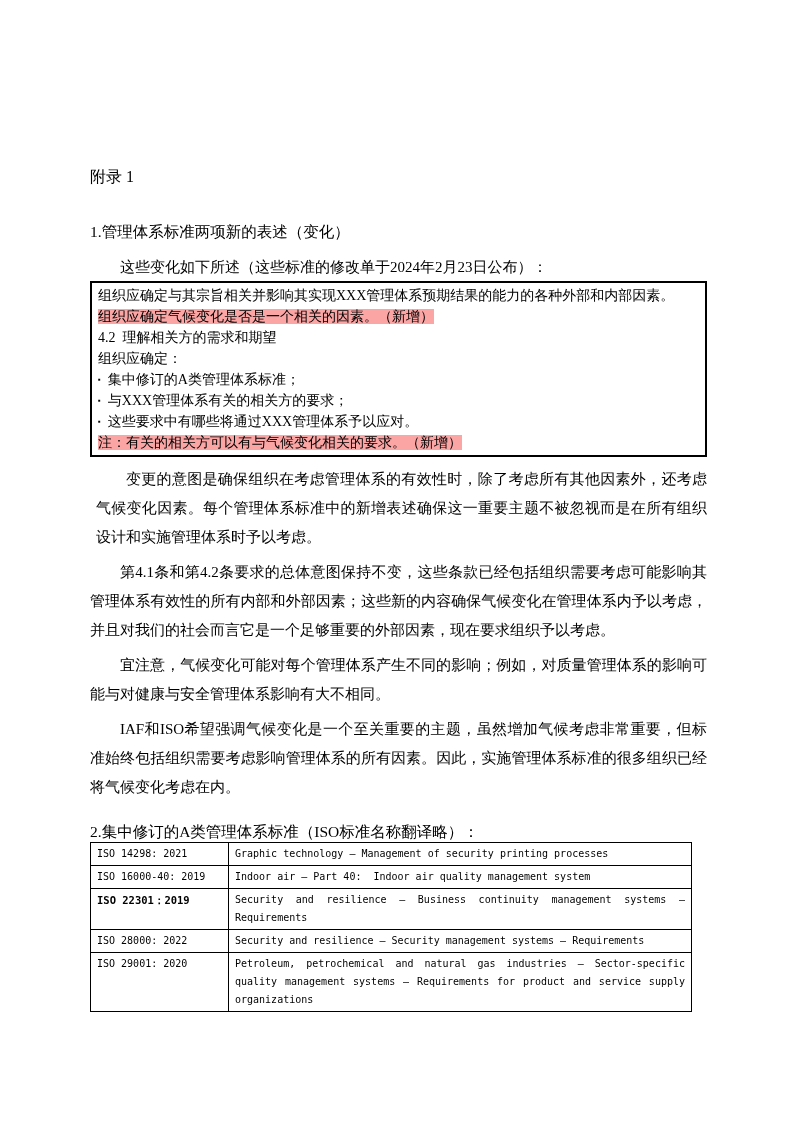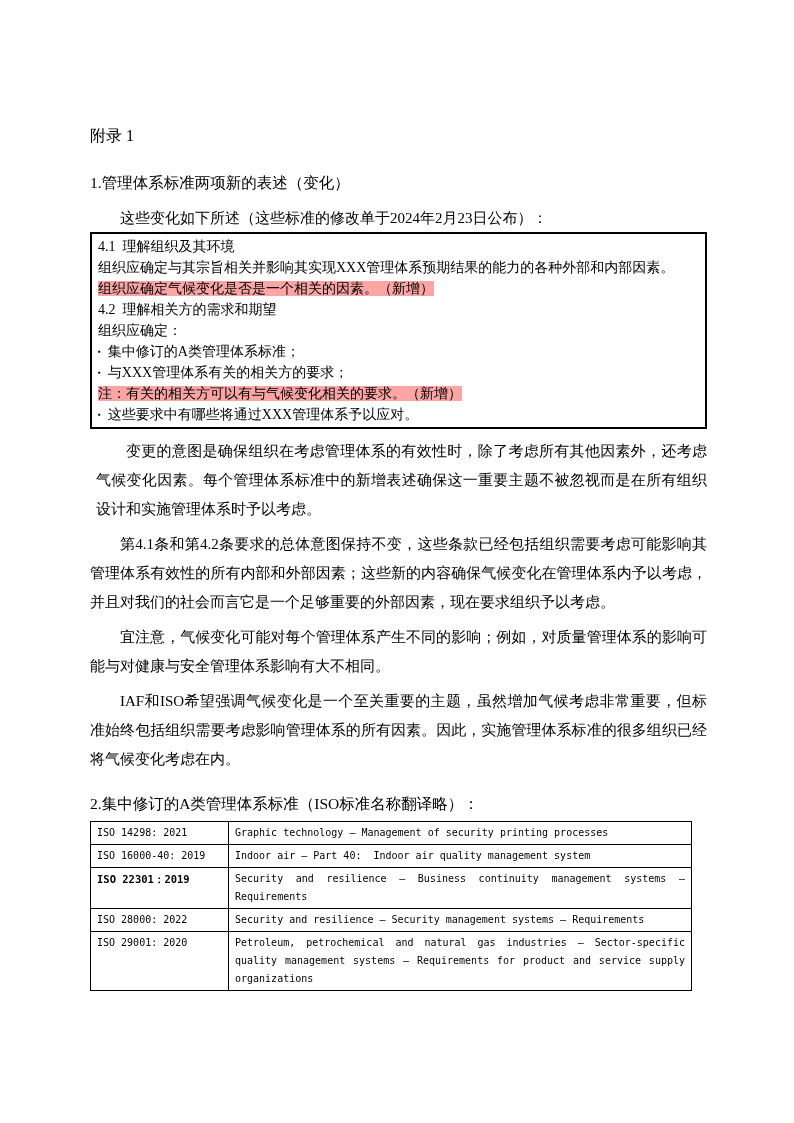--- a/index.html
+++ b/index.html
@@ -2,35 +2,35 @@
 <html><head>
 <meta charset="utf-8">
 <style>
   html,body{margin:0;padding:0;background:#888;}
   .page{
     width:794px;height:1123px;background:#ffffff;margin:0 auto;
     position:relative;overflow:hidden;color:#000;
     font-family:"Liberation Serif","DejaVu Serif",serif;
   }
   .content{padding:126px 87px 0 90px;}
-  .doc-title{font-size:16px;line-height:20px;}
+  .doc-title{font-size:16px;line-height:20px;margin-top:41px;}
   .sec-heading{font-size:15.5px;line-height:20px;}
-  .sec1-heading{margin-top:27px;}
+  .sec1-heading{margin-top:35px;}
   .sec2-heading{margin-top:20px;}
   .intro{font-size:15px;line-height:20px;margin:15px 0 4px 0;text-indent:2em;}
   .clause-box{
     border:2px solid #000;padding:2px 6px;font-size:14px;line-height:21px;
   }
   .box-line{white-space:pre-wrap;}
   .hl{background:#fca5a5;}
   .bullet{display:inline-block;font-size:8px;vertical-align:2px;margin-right:7px;}
   .para{font-size:15px;line-height:29px;text-align:justify;text-indent:2em;margin:6px 0 0 0;}
   .para.first{margin-top:8px;margin-left:6px;}
   table.std-table{
-    border-collapse:collapse;margin-top:7px;width:602px;
+    border-collapse:collapse;margin-top:0;width:602px;
     font-family:"DejaVu Sans Mono","Liberation Mono",monospace;font-size:10px;
     table-layout:fixed;
   }
   table.std-table td{
     border:1.5px solid #000;padding:2px 6px;line-height:18px;vertical-align:top;
   }
   td.std-cell{width:125px;white-space:nowrap;overflow:hidden;}
   td.title-cell{text-align:justify;}
   tr.bold-row td.std-cell{font-weight:bold;font-size:10.5px;}
 </style>
@@ -40,29 +40,28 @@
 <div class="page">
   <div class="content">
 
     <div class="doc-title">附录 1</div>
 
     <div class="sec-heading sec1-heading">1.管理体系标准两项新的表述（变化）</div>
 
     <p class="intro">这些变化如下所述（这些标准的修改单于2024年2月23日公布）：</p>
 
     <div class="clause-box">
-      <div class="box-line">4.1&nbsp; 理解组织及其环境</div>
       <div class="box-line">组织应确定与其宗旨相关并影响其实现XXX管理体系预期结果的能力的各种外部和内部因素。</div>
       <div class="box-line"><span class="hl">组织应确定气候变化是否是一个相关的因素。（新增）</span></div>
       <div class="box-line">4.2&nbsp; 理解相关方的需求和期望</div>
       <div class="box-line">组织应确定：</div>
       <div class="box-line"><span class="bullet">▪</span><span>集中修订的A类管理体系标准；</span></div>
       <div class="box-line"><span class="bullet">▪</span><span>与XXX管理体系有关的相关方的要求；</span></div>
+      <div class="box-line"><span class="bullet">▪</span><span>这些要求中有哪些将通过XXX管理体系予以应对。</span></div>
       <div class="box-line"><span class="hl">注：有关的相关方可以有与气候变化相关的要求。（新增）</span></div>
-      <div class="box-line"><span class="bullet">▪</span><span>这些要求中有哪些将通过XXX管理体系予以应对。</span></div>
     </div>
 
     <p class="para first">变更的意图是确保组织在考虑管理体系的有效性时，除了考虑所有其他因素外，还考虑气候变化因素。每个管理体系标准中的新增表述确保这一重要主题不被忽视而是在所有组织设计和实施管理体系时予以考虑。</p>
     <p class="para">第4.1条和第4.2条要求的总体意图保持不变，这些条款已经包括组织需要考虑可能影响其管理体系有效性的所有内部和外部因素；这些新的内容确保气候变化在管理体系内予以考虑，并且对我们的社会而言它是一个足够重要的外部因素，现在要求组织予以考虑。</p>
     <p class="para">宜注意，气候变化可能对每个管理体系产生不同的影响；例如，对质量管理体系的影响可能与对健康与安全管理体系影响有大不相同。</p>
     <p class="para">IAF和ISO希望强调气候变化是一个至关重要的主题，虽然增加气候考虑非常重要，但标准始终包括组织需要考虑影响管理体系的所有因素。因此，实施管理体系标准的很多组织已经将气候变化考虑在内。</p>
 
     <div class="sec-heading sec2-heading">2.集中修订的A类管理体系标准（ISO标准名称翻译略）：</div>
 
     <table class="std-table">

